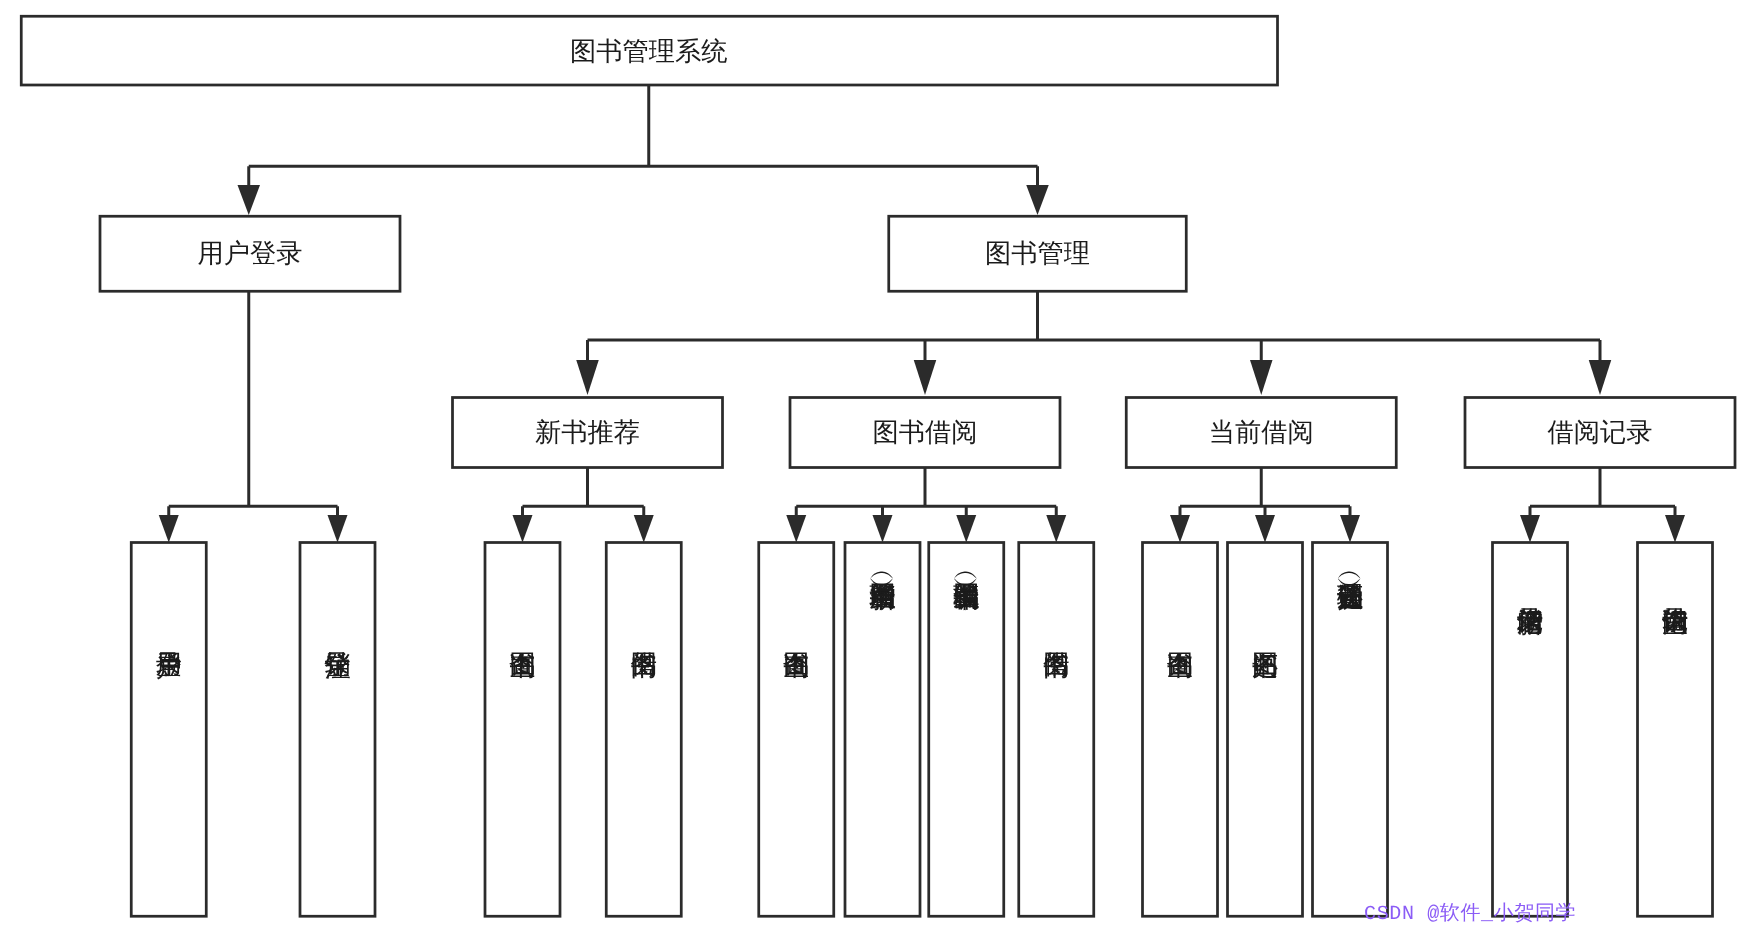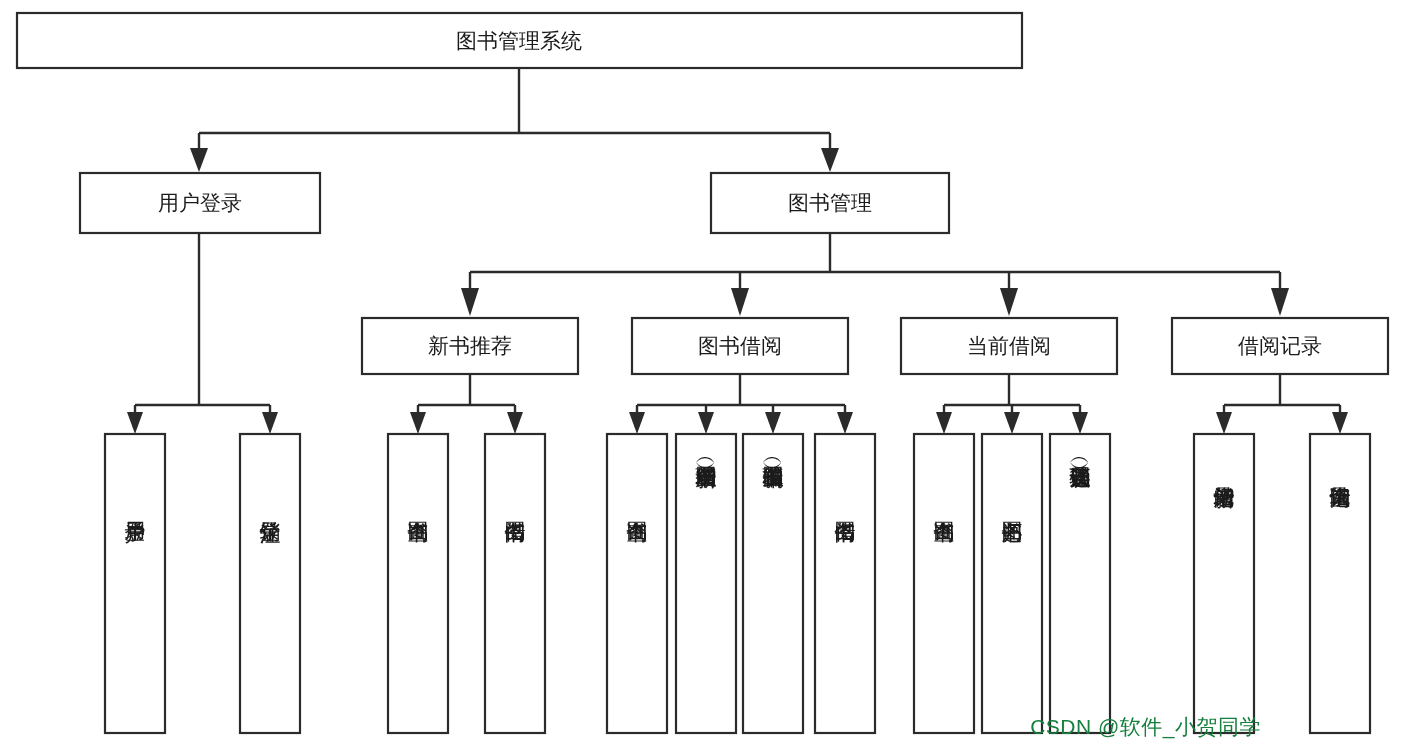--- a/index.html
+++ b/index.html
@@ -51,23 +51,23 @@
   .node-label-vertical {
     font-family: "DejaVu Sans", "Liberation Sans", sans-serif;
     fill: #1b1b1b;
     font-size: 21px;
     text-anchor: middle;
   }
   .watermark-text {
     position: absolute;
     right: 14px;
     bottom: 6px;
-    font-family: Liberation Sans, sans-serif;
-    font-size: 21px;
-    color: #15803d;
+    font-family: Liberation Mono, monospace;
+    font-size: 16px;
+    color: #8b5cf6;
     white-space: nowrap;
     letter-spacing: 0.5px;
   }
 </style>
 </head>
 <body>
 
 <div id="diagram-root">
 
   <svg id="tree-svg" viewBox="0 0 1405 747" xmlns="http://www.w3.org/2000/svg">

